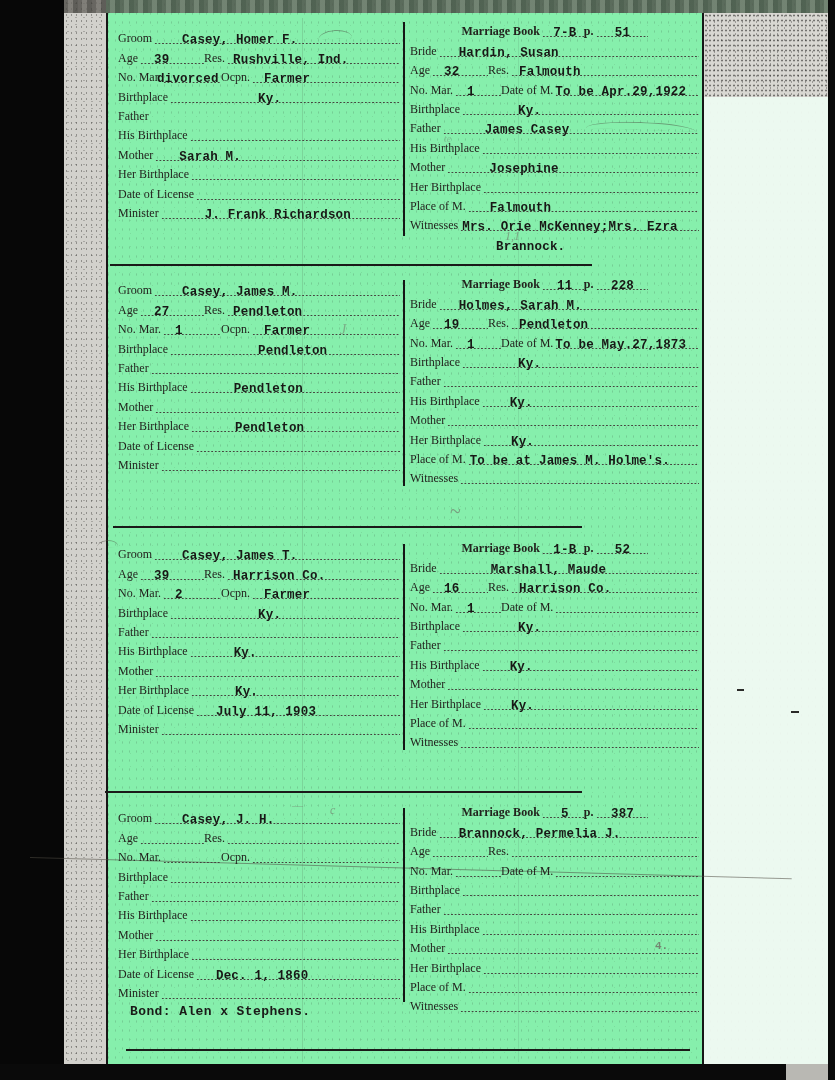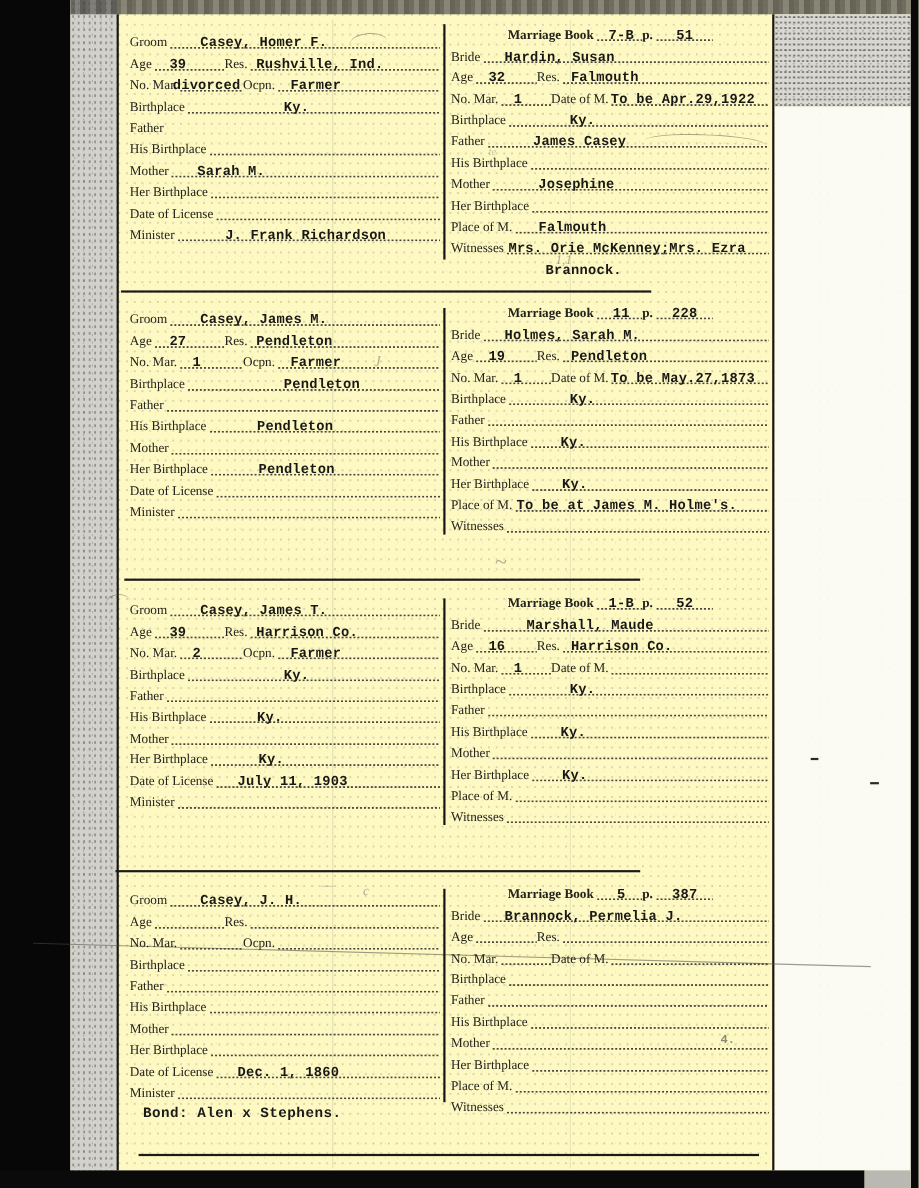--- a/index.html
+++ b/index.html
@@ -1,16 +1,16 @@
 <!DOCTYPE html>
 <html><head>
 <meta charset="utf-8">
 <style>
   html,body{margin:0;padding:0;background:#222;}
-  .stage{position:relative;width:835px;height:1080px;background:#fef9c3;overflow:hidden;
+  .stage{position:relative;width:835px;height:1080px;background:#86efac;overflow:hidden;
          font-family:"Liberation Serif",serif;}
   
   .speck{position:absolute;inset:0;pointer-events:none;
     background-image:
       radial-gradient(rgba(30,30,28,.16) .7px, rgba(0,0,0,0) .9px),
       radial-gradient(rgba(45,44,40,.10) .6px, rgba(0,0,0,0) .8px);
     background-size:7px 9px, 11px 13px;background-position:0 0,4px 6px;}
   
   .black-left{position:absolute;left:0;top:0;width:64px;height:1080px;background:#070707;}
   .margin-strip{position:absolute;left:64px;top:0;width:42px;height:1080px;background:#d2d1cc;
@@ -337,21 +337,21 @@
         </div>
         <div class="col r" style="top: -5px;">
           <div class="row hdr">
             <span class="lab b">Marriage Book</span>
             <span class="leader fix" style="width: 42px;"><span class="typed" style="margin-left: 4px;">1-B</span></span>
             <span class="lab b">p.</span>
             <span class="leader fix" style="width: 52px;"><span class="typed" style="margin-left: 2px;">52</span></span>
           </div>
           <div class="row">
             <span class="lab">Bride</span>
-            <span class="leader"><span class="typed" style="margin-left: 8px; padding-left: 32px;">Marshall, Maude</span></span>
+            <span class="leader"><span class="typed" style="margin-left: 20px; padding-left: 32px;">Marshall, Maude</span></span>
           </div>
           <div class="row">
             <span class="lab">Age</span>
             <span class="leader fix" style="width: 56px;"><span class="typed" style="margin-left: 12px;">16</span></span>
             <span class="lab">Res.</span>
             <span class="leader"><span class="typed" style="margin-left: 8px;">Harrison Co.</span></span>
           </div>
           <div class="row">
             <span class="lab">No. Mar.</span>
             <span class="leader fix" style="width: 46px;"><span class="typed" style="margin-left: 12px;">1</span></span>

